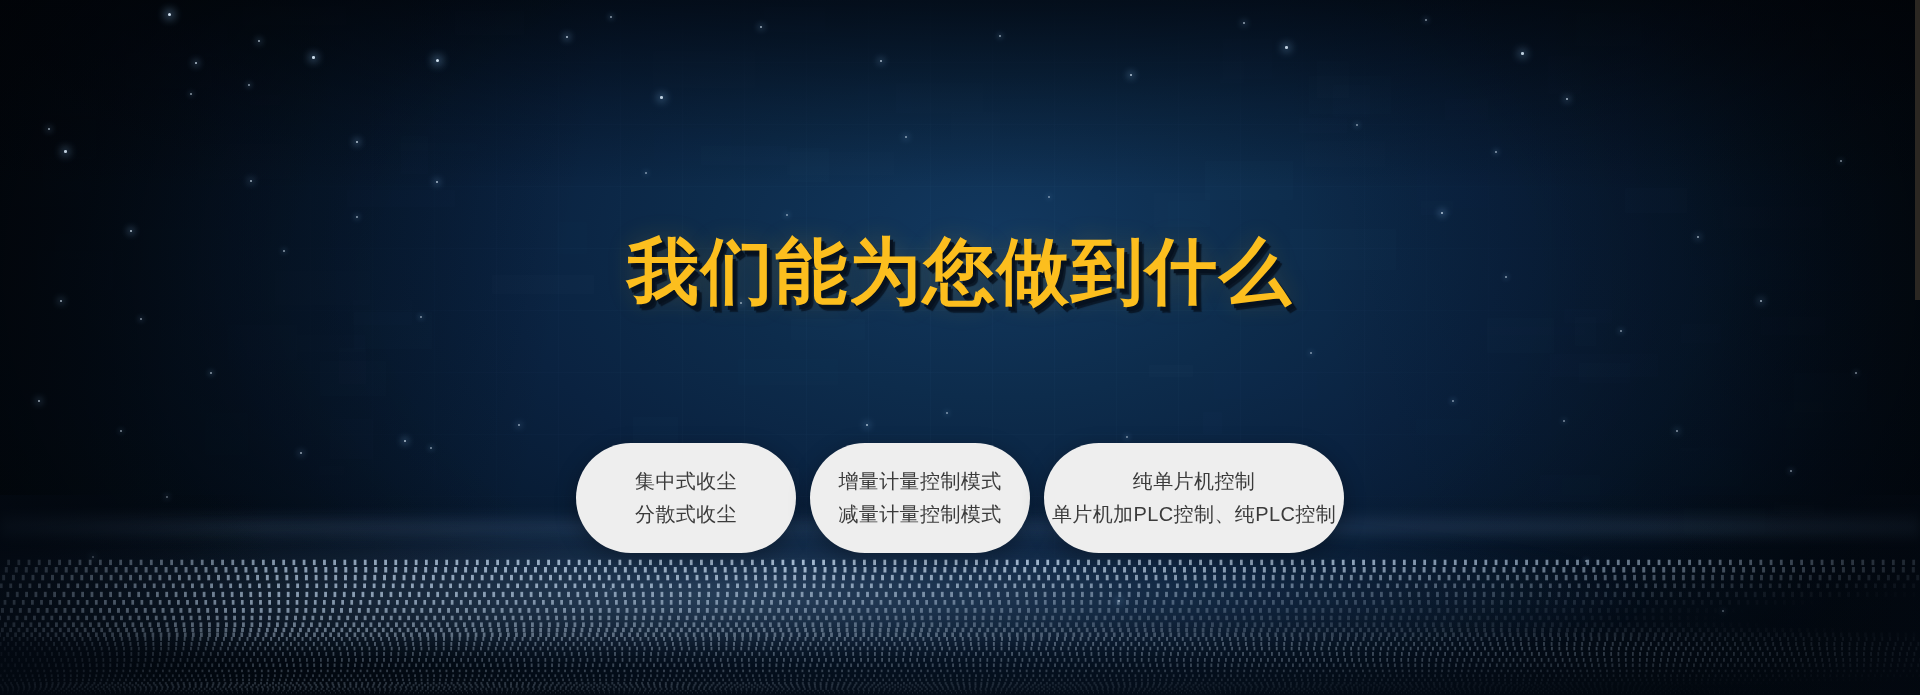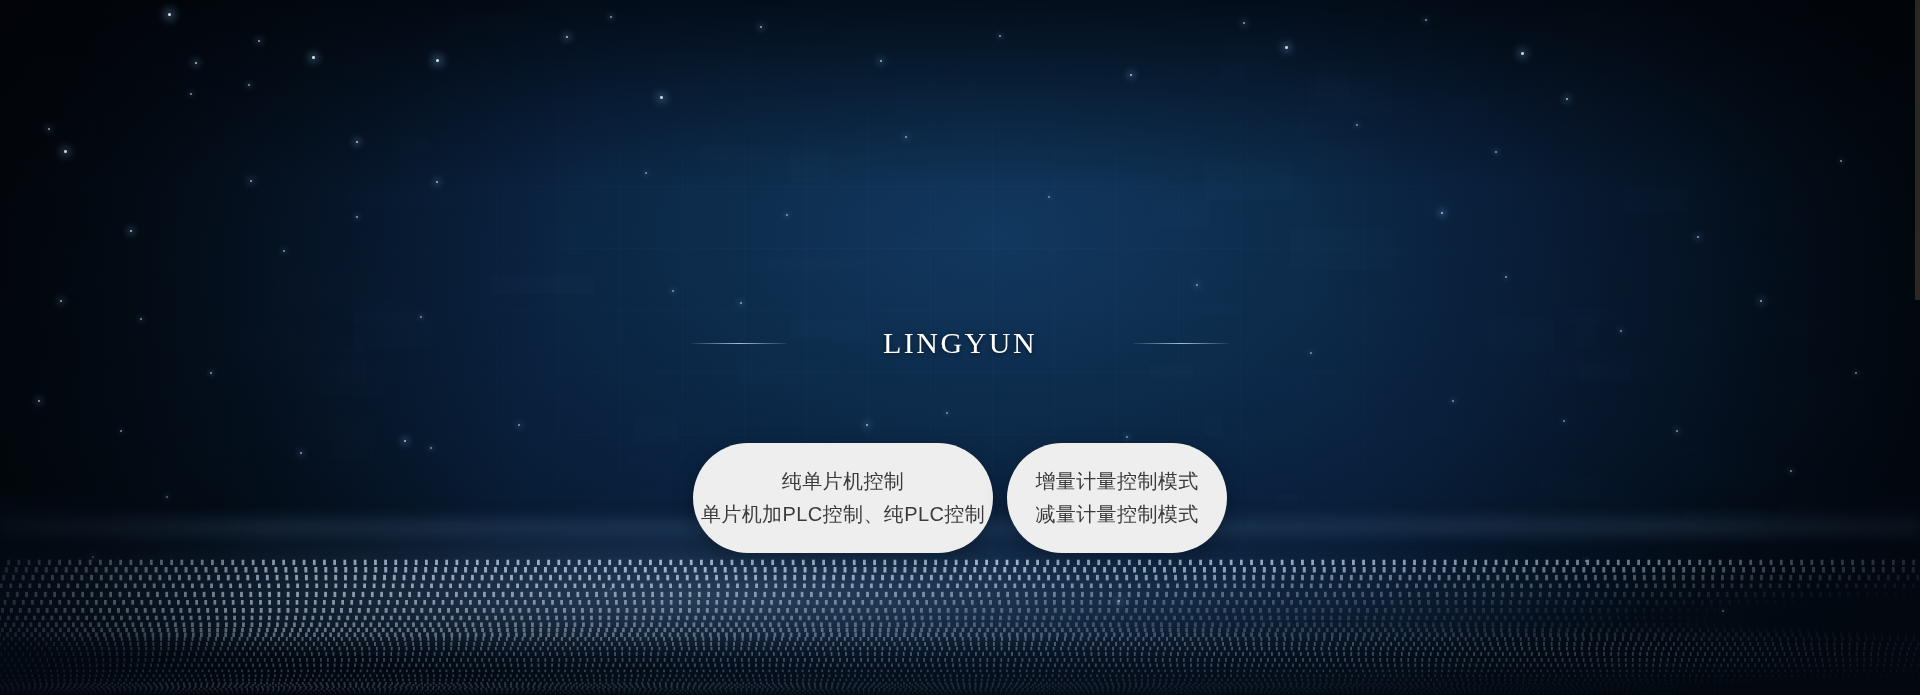--- a/index.html
+++ b/index.html
@@ -400,36 +400,36 @@
         <div class="wrow" style="bottom: 138px; height: 6.2px; opacity: 0.9; background-size: 10.2px 6.2px; background-image: repeating-linear-gradient(90deg, rgb(205, 228, 252) 0px, rgb(205, 228, 252) 2.9px, rgba(0, 0, 0, 0) 2.9px, rgba(0, 0, 0, 0) 10.2px); transform: translateY(-1.55px); mask-image: radial-gradient(72% 420% at 45.3894% 50%, rgb(0, 0, 0) 0%, rgba(0, 0, 0, 0.85) 32%, rgba(0, 0, 0, 0.45) 62%, rgba(0, 0, 0, 0.18) 85%, rgba(0, 0, 0, 0) 100%);"></div>
       </div>
     <div class="wave-mask-dark"></div>
     <div class="wave-sidefade"></div>
   </div>
 
   <div class="right-strip"></div>
 
   <div class="content">
 
-
-    <div class="sub-row">
-      <span class="sub-line left"></span>
-      <span class="sub-en">LINGYUN</span>
-      <span class="sub-line right"></span>
-    </div>
+    <h1 class="headline">我们能为您做到什么</h1>
+
 
 
     <div class="cards">
 
+      <div class="card c1">
+        <span class="line">集中式收尘</span>
+        <span class="line">分散式收尘</span>
+      </div>
+
+      <div class="card c2">
+        <span class="line">增量计量控制模式</span>
+        <span class="line">减量计量控制模式</span>
+      </div>
 
       <div class="card c3">
         <span class="line">纯单片机控制</span>
         <span class="line">单片机加PLC控制、纯PLC控制</span>
       </div>
 
-      <div class="card c2">
-        <span class="line">增量计量控制模式</span>
-        <span class="line">减量计量控制模式</span>
-      </div>
-
     </div>
   </div>
 </div>
 
 </body></html>

